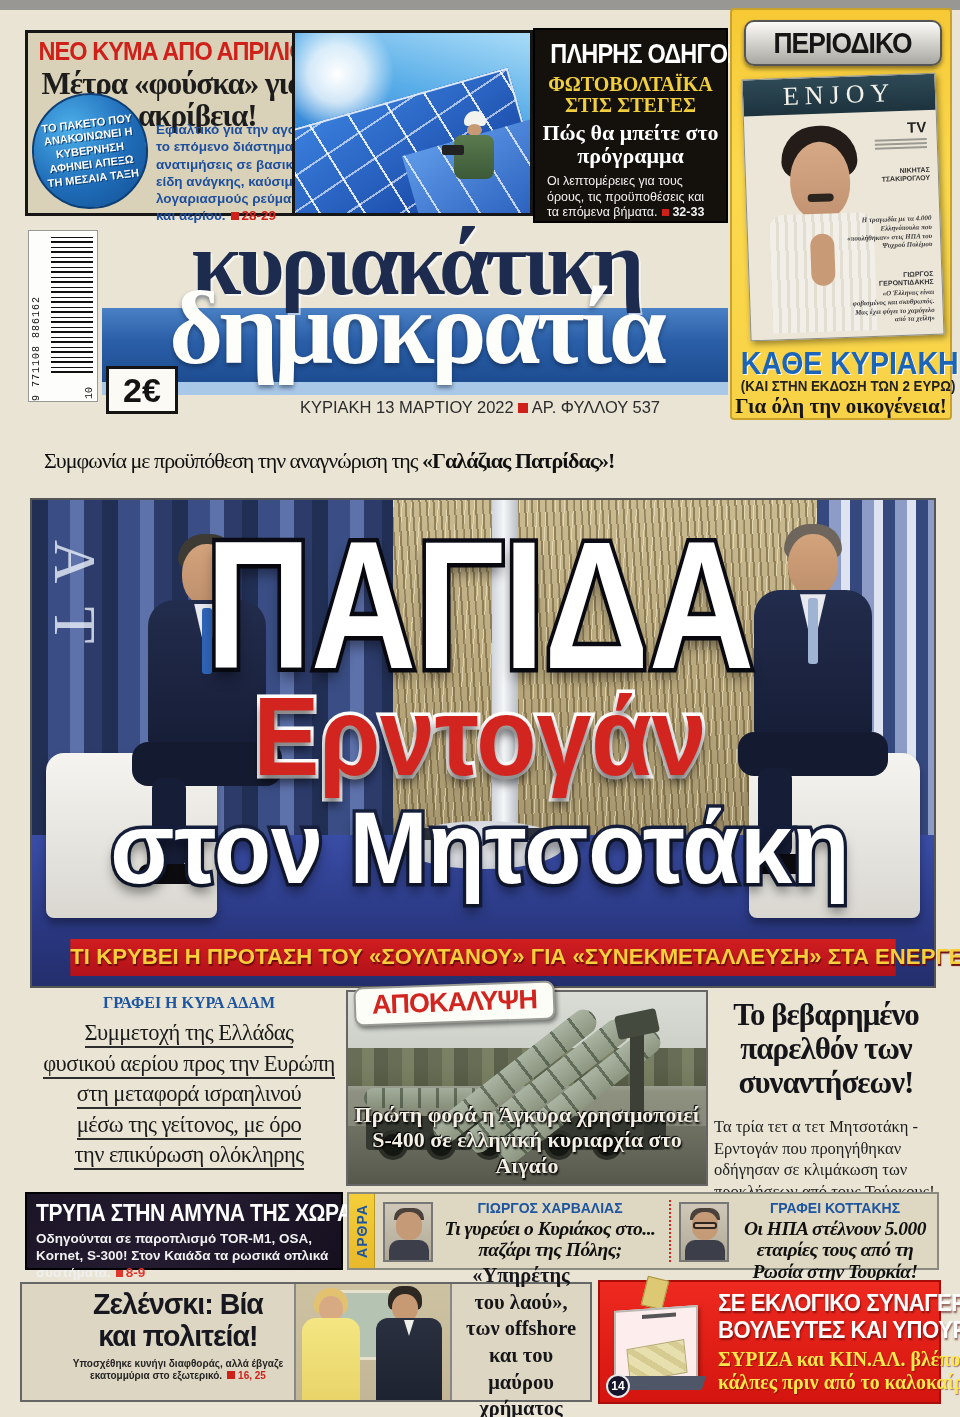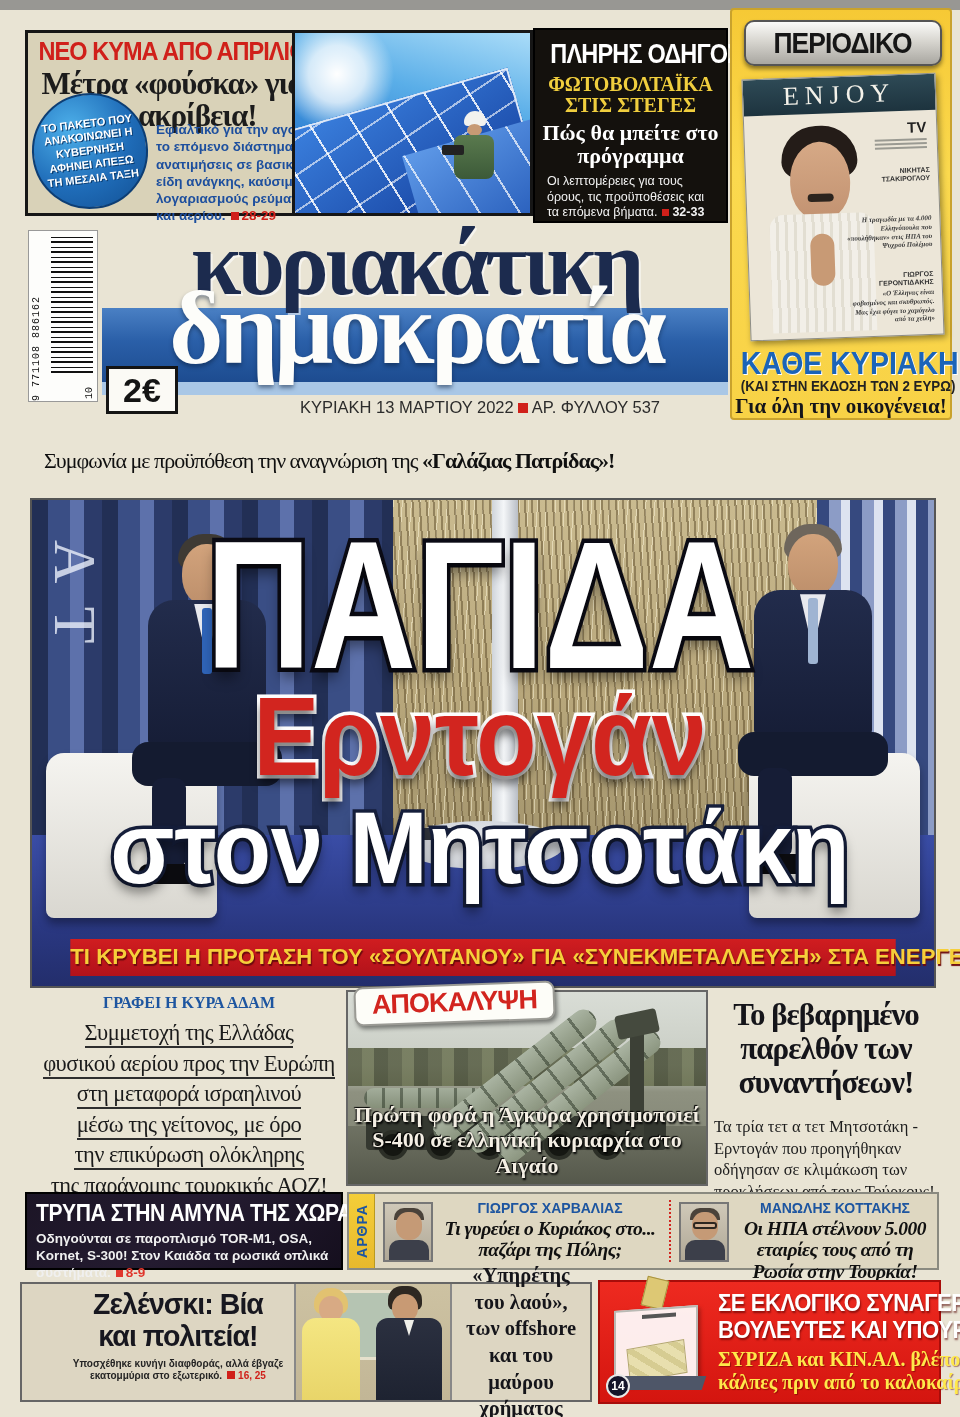--- a/index.html
+++ b/index.html
@@ -325,21 +325,20 @@
   <div class="strip">ΤΙ ΚΡΥΒΕΙ Η ΠΡΟΤΑΣΗ ΤΟΥ «ΣΟΥΛΤΑΝΟΥ» ΓΙΑ «ΣΥΝΕΚΜΕΤΑΛΛΕΥΣΗ» ΣΤΑ ΕΝΕΡΓΕΙΑΚΑ</div>
 
   <section class="left-story">
     <div class="byline">ΓΡΑΦΕΙ Η ΚΥΡΑ ΑΔΑΜ</div>
     <div class="ls-lines">
       <span class="ln"><span>Συμμετοχή της Ελλάδας</span></span>
       <span class="ln"><span>φυσικού αερίου προς την Ευρώπη</span></span>
       <span class="ln"><span>στη μεταφορά ισραηλινού</span></span>
       <span class="ln"><span>μέσω της γείτονος, με όρο</span></span>
       <span class="ln"><span>την επικύρωση ολόκληρης</span></span>
-      <span class="ln"><span>της παράνομης τουρκικής ΑΟΖ!</span></span>
     </div>
   </section>
 
   <section class="reveal">
     <div class="rv-inner">
       <div class="rv-trees"></div>
       <div class="rv-ground"></div>
       <div class="rv-truck"></div>
       <div class="rv-wheel w1"></div>
       <div class="rv-wheel w2"></div>
@@ -391,21 +390,21 @@
     </div>
     <div class="art-divider"></div>
     <div class="art-item art-2">
       <div class="art-photo">
         <div class="ap-hair"></div>
         <div class="ap-head"></div>
         <div class="ap-glasses"></div>
         <div class="ap-body"></div>
       </div>
       <div class="art-text">
-        <div class="art-name">ΜΑΝΩΛΗΣ ΚΟΤΤΑΚΗΣ</div>
+        <div class="art-name">ΓΡΑΦΕΙ ΚΟΤΤΑΚΗΣ</div>
         <div class="art-title">Οι ΗΠΑ στέλνουν 5.000 εταιρίες τους από τη Ρωσία στην Τουρκία!</div>
       </div>
     </div>
   </section>
 
   <section class="zel-box">
     <div class="z-text">
       <div class="z-head">Ζελένσκι: Βία και πολιτεία!</div>
       <div class="z-body">
         <span>Υποσχέθηκε κυνήγι διαφθοράς, αλλά έβγαζε εκατομμύρια στο εξωτερικό.</span><span class="sq"></span><span class="pg">16, 25</span>

